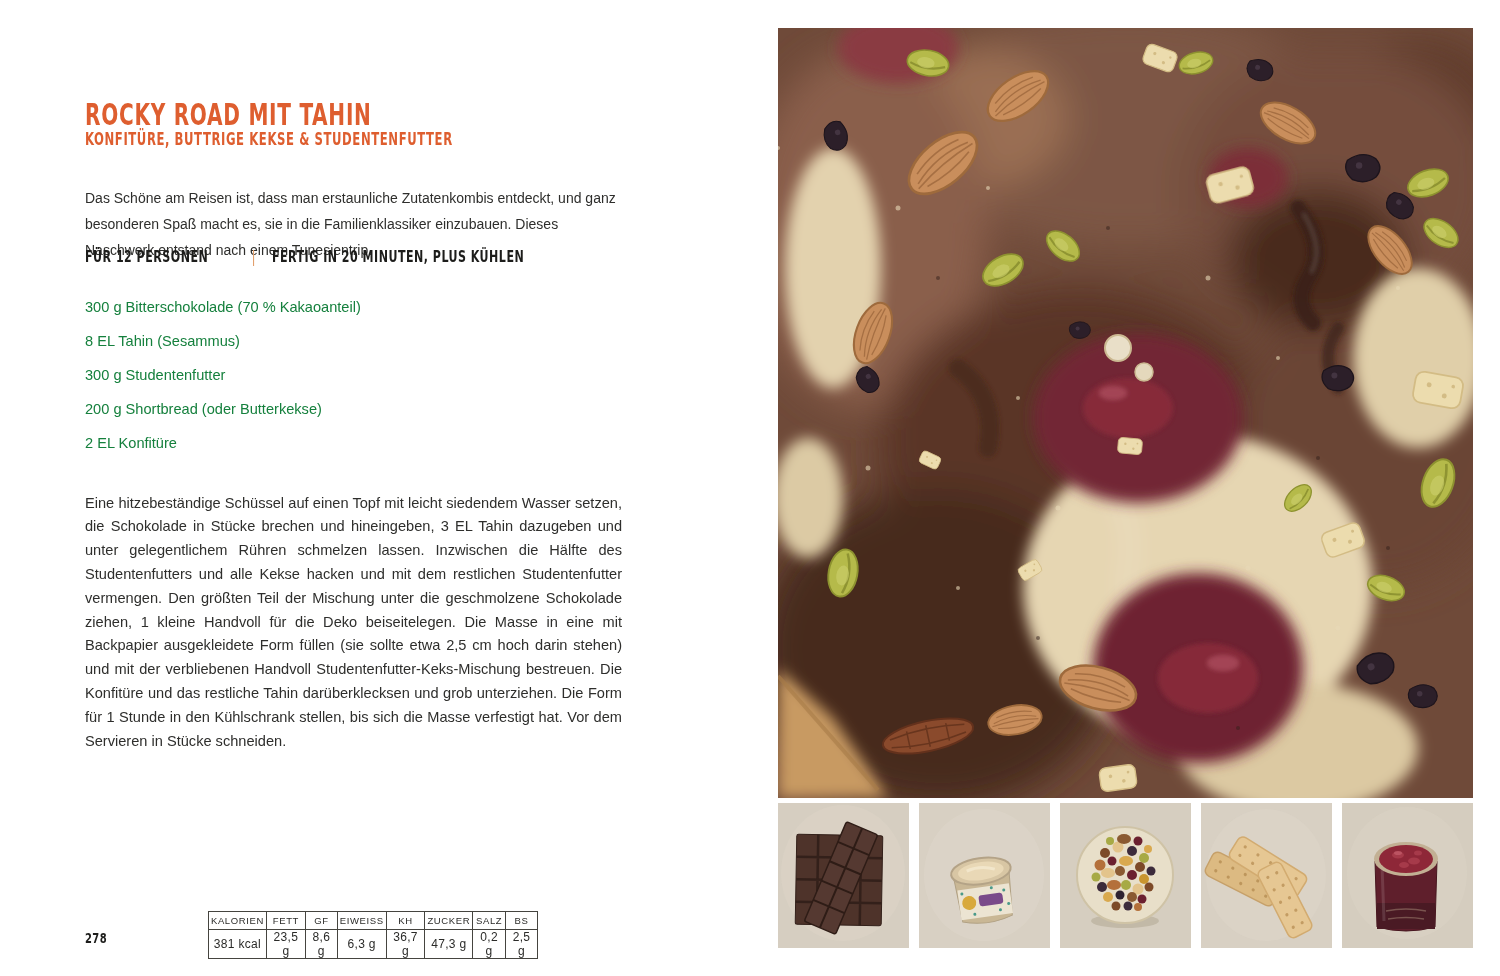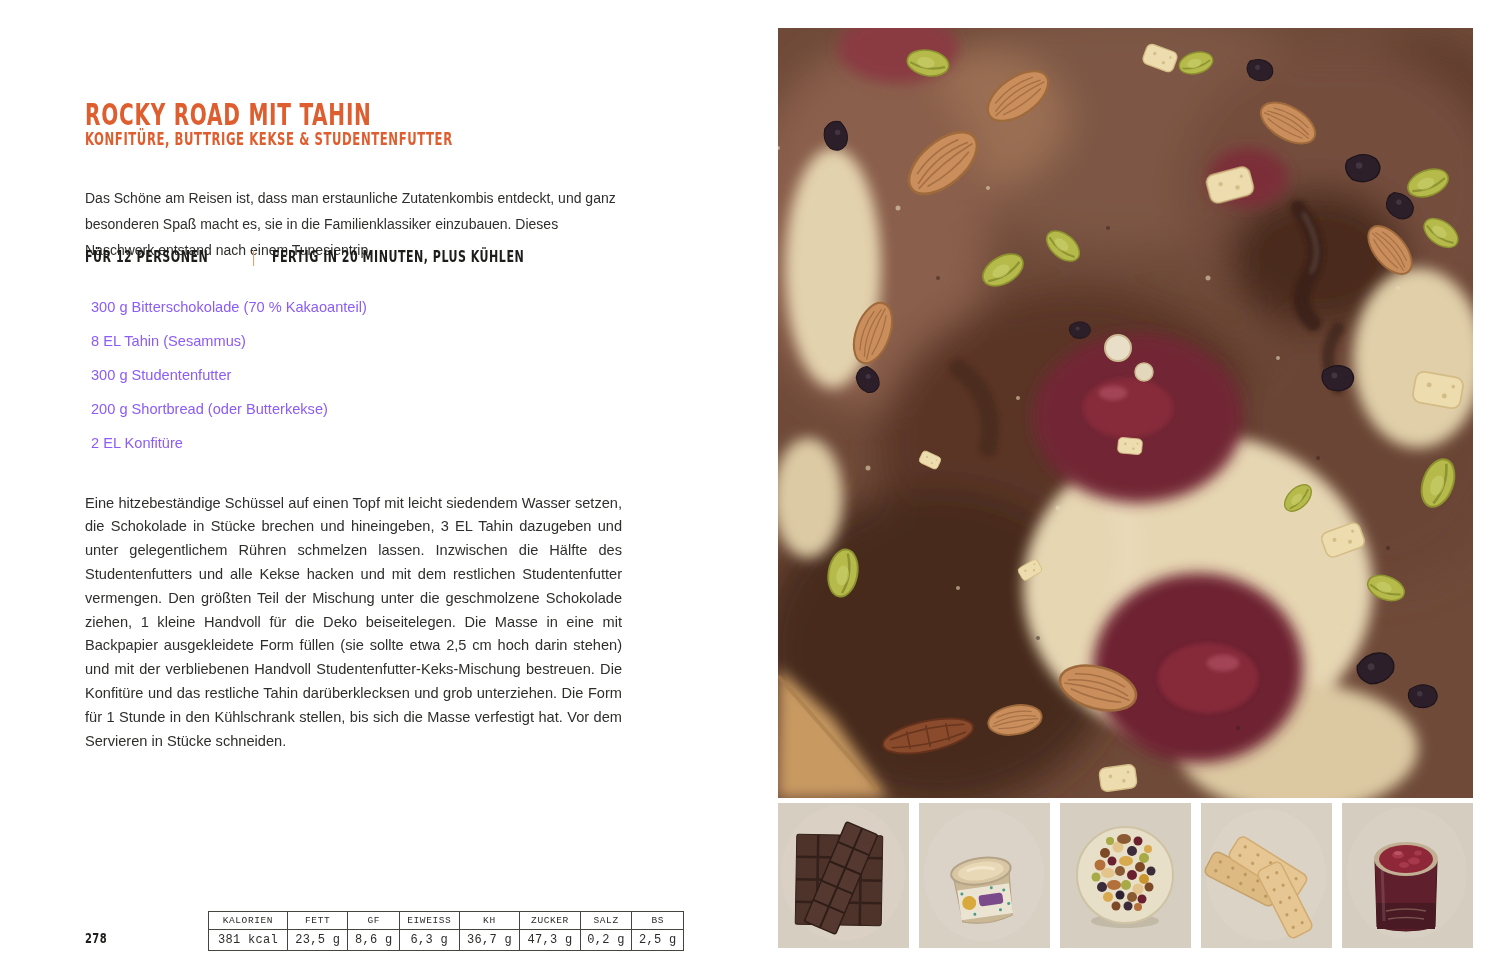--- a/index.html
+++ b/index.html
@@ -8,27 +8,27 @@
   .abs{position:absolute;}
   .cond{font-family:"DejaVu Sans",sans-serif;font-stretch:condensed;font-weight:bold;}
   .squeeze{display:inline-block;transform:scaleX(.72);transform-origin:left center;white-space:nowrap;}
   .squeeze85{display:inline-block;transform:scaleX(.82);transform-origin:left center;white-space:nowrap;}
 
   .title{left:85px;top:78px;font-size:31px;letter-spacing:1px;color:#de5e2f;line-height:1;}
   .subtitle{left:85px;top:115px;font-size:18px;letter-spacing:.8px;color:#de5e2f;line-height:1;}
   .intro{left:85px;top:171px;width:540px;font-size:14px;line-height:26px;color:#2e2e2c;}
   .meta{left:85px;top:248px;font-size:15px;letter-spacing:.6px;color:#1d1d1b;text-align:right;}
   .meta .div{color:#e2a06e;margin:0 16px;font-weight:normal;}
-  .ingredients{left:91px;top:290px;font-size:14.6px;line-height:34px;color:#8b5cf6;}
+  .ingredients{left:85px;top:290px;font-size:14.6px;line-height:34px;color:#15803d;}
   .instructions{left:85px;top:477px;width:537px;font-size:14.6px;line-height:23.8px;
                 text-align:justify;color:#2e2e2c;}
   .pagenum{left:85px;top:930px;font-size:13.5px;letter-spacing:.5px;color:#1d1d1b;}
 
-  table.ntable{position:absolute;left:208px;top:911px;width:476px;border-collapse:collapse;
-               font-family:Liberation Mono, monospace;font-stretch:condensed;}
+  table.ntable{position:absolute;left:208px;top:911px;width:330px;border-collapse:collapse;
+               font-family:Liberation Sans, sans-serif;font-stretch:condensed;}
   table.ntable th,table.ntable td{border:1px solid #45443f;text-align:center;color:#2b2b29;
                font-weight:normal;padding:0 2px;}
   table.ntable th{font-size:9.5px;letter-spacing:.6px;height:17px;}
   table.ntable td{font-size:12px;letter-spacing:.3px;height:20px;}
 
   .photo{left:778px;top:28px;width:695px;height:770px;}
   .thumbs{left:778px;top:803px;width:695px;height:145px;display:flex;gap:10px;}
   .thumb{width:131px;height:145px;flex:0 0 auto;}
   .photo svg,.thumb svg{display:block;}
 </style>

